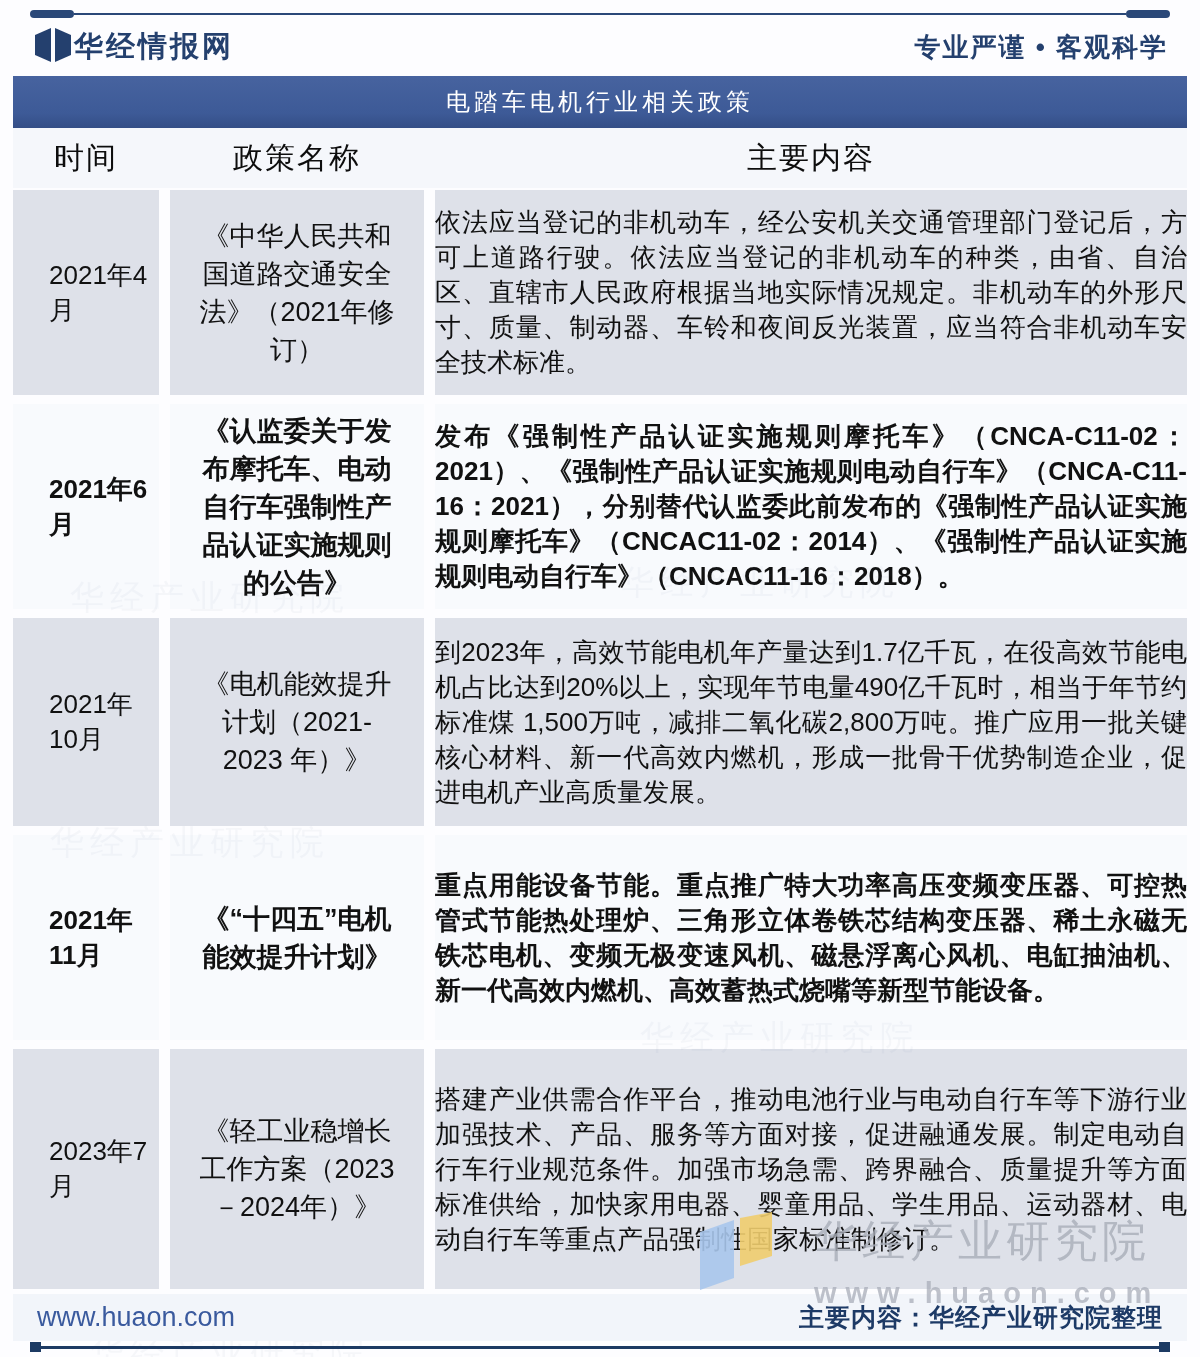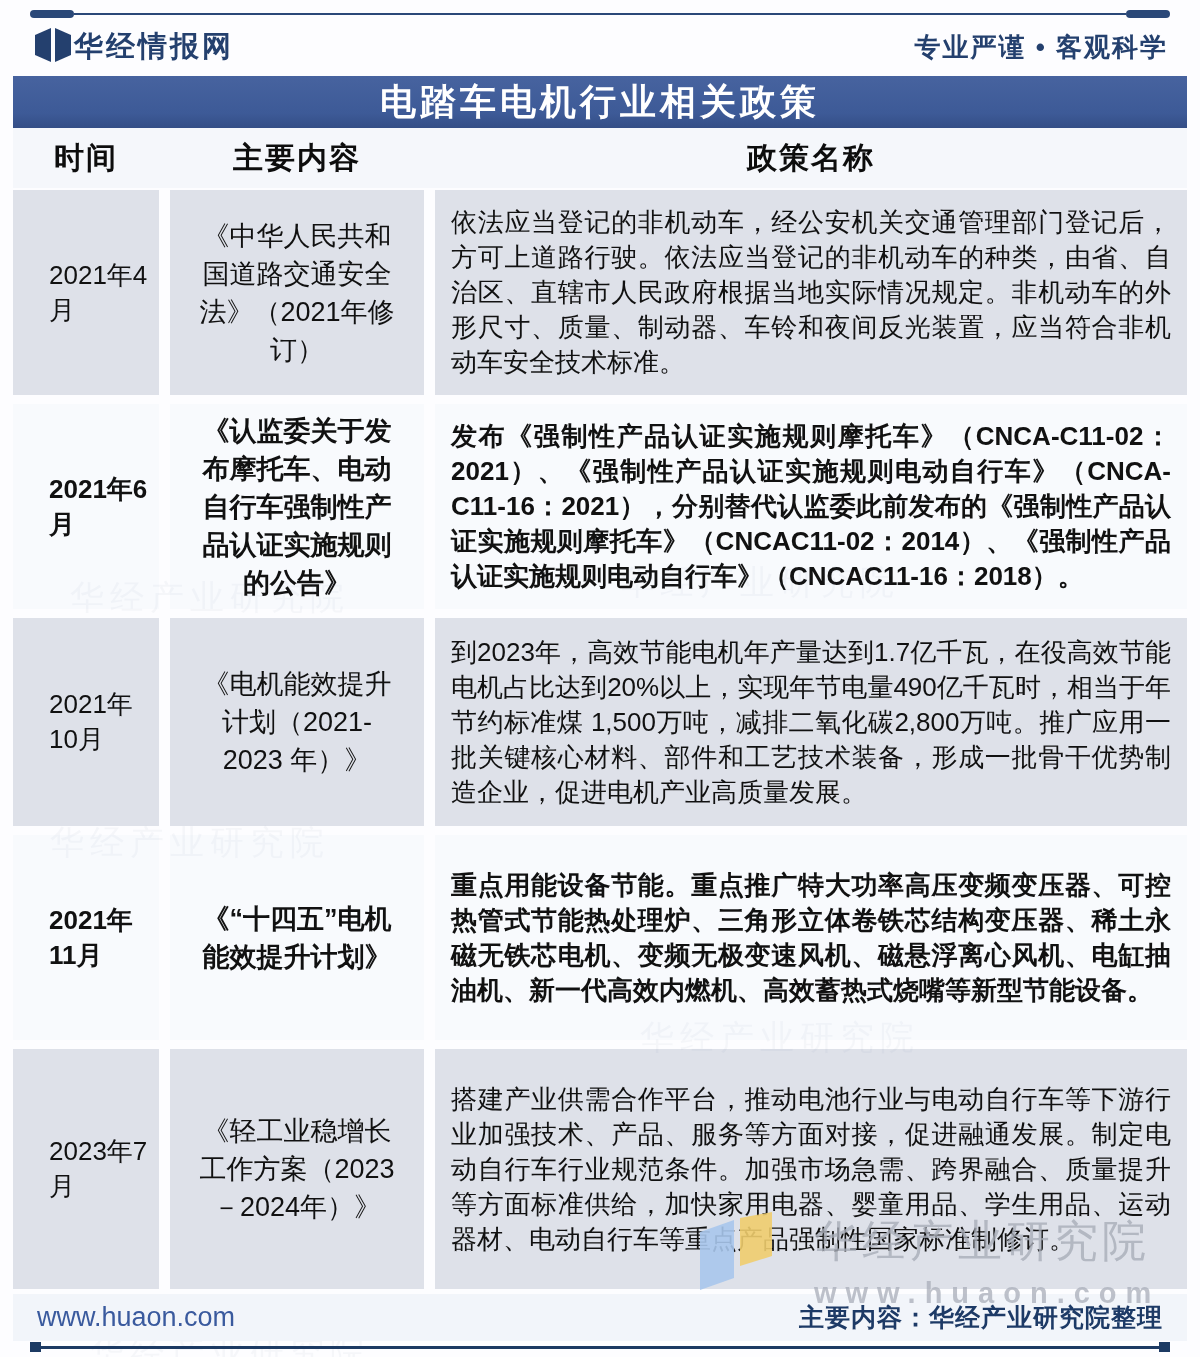--- a/index.html
+++ b/index.html
@@ -14,40 +14,40 @@
   
   .header{position:absolute;top:22px;left:32px;right:32px;height:50px;display:flex;justify-content:space-between;align-items:center;}
   .brand{display:flex;align-items:center;}
   .brand-text{font-size:29px;font-weight:bold;color:#24406e;letter-spacing:3px;}
   .tagline{font-size:26px;font-weight:bold;color:#24406e;letter-spacing:2px;margin-left:41px;}
 
   
   .titlebar{position:absolute;top:76px;left:13px;right:13px;height:52px;
     background:linear-gradient(180deg,#47639f 0%,#3d5a97 72%,#344e86 100%);
     display:flex;align-items:center;justify-content:center;}
-  .titlebar .title{color:#ffffff;font-size:36px;font-weight:bold;letter-spacing:4px;}
+  .titlebar .title{color:#ffffff;font-size:24px;font-weight:normal;letter-spacing:4px;}
 
   
   .colheader{position:absolute;top:128px;left:13px;width:1174px;height:60px;background:#f5f7fb;
     display:grid;grid-template-columns:146px 254px 752px;column-gap:11px;align-items:center;}
-  .colheader .col{font-size:30px;font-weight:bold;color:#0d0d0d;text-align:center;letter-spacing:2px;}
+  .colheader .col{font-size:30px;font-weight:normal;color:#0d0d0d;text-align:center;letter-spacing:2px;}
 
   
   .table{position:absolute;top:190px;left:13px;width:1174px;
     display:grid;grid-template-columns:146px 254px 752px;
     grid-template-rows:205px 205px 208px 205px 240px;gap:9px 11px;}
   .trow{display:contents;}
   .cell{overflow:hidden;padding-left:36px;}
   .grey{background:#dee1e9;}
   .lite{background:#f8fafd;font-weight:bold;}
   .cell.time{display:flex;align-items:center;justify-content:center;font-size:26px;color:#111;}
   .cell.policy{display:flex;align-items:center;justify-content:center;text-align:center;
     font-size:27px;line-height:38px;color:#111;padding:0 24px;}
   .cell.content{display:flex;align-items:center;font-size:26px;line-height:35px;color:#111;
-    padding:10px 16px;text-align:justify;}
+    padding:10px 0;text-align:justify;}
 
   
   .footer{position:absolute;left:13px;width:1174px;top:1294px;height:47px;background:#f2f5fa;
     display:flex;justify-content:space-between;align-items:center;padding:0 24px;box-sizing:border-box;}
   .website{color:#3a5a9e;font-size:27px;}
   .source{color:#1d3a66;font-size:25px;font-weight:bold;letter-spacing:1px;}
 
   .bottomline{position:absolute;left:30px;right:30px;top:1342px;height:10px;display:flex;align-items:center;}
   .sq{width:11px;height:10px;background:#1c3a63;flex:0 0 auto;}
   .bottomline .line{flex:1;height:3px;background:#1c3a63;}
@@ -84,22 +84,22 @@
     </div>
     <div class="tagline">专业严谨 • 客观科学</div>
   </div>
 
   <div class="titlebar">
     <div class="title">电踏车电机行业相关政策</div>
   </div>
 
   <div class="colheader">
     <div class="col">时间</div>
+    <div class="col">政策名称</div>
     <div class="col">主要内容</div>
-    <div class="col">政策名称</div>
   </div>
 
   <div class="table">
 
     <div class="trow">
       <div class="cell time grey">2021年4月</div>
       <div class="cell policy grey">《中华人民共和国道路交通安全法》（2021年修订）</div>
       <div class="cell content grey">
           <span>依法应当登记的非机动车，经公安机关交通管理部门登记后，方可上道路行驶。依法应当登记的非机动车的种类，由省、自治区、直辖市人民政府根据当地实际情况规定。非机动车的外形尺寸、质量、制动器、车铃和夜间反光装置，应当符合非机动车安全技术标准。</span>
         </div>
@@ -110,21 +110,21 @@
       <div class="cell policy lite">《认监委关于发布摩托车、电动自行车强制性产品认证实施规则的公告》</div>
       <div class="cell content lite">
           <span>发布《强制性产品认证实施规则摩托车》（CNCA-C11-02：2021）、《强制性产品认证实施规则电动自行车》（CNCA-C11-16：2021），分别替代认监委此前发布的《强制性产品认证实施规则摩托车》（CNCAC11-02：2014）、《强制性产品认证实施规则电动自行车》（CNCAC11-16：2018）。</span>
         </div>
     </div>
 
     <div class="trow">
       <div class="cell time grey">2021年10月</div>
       <div class="cell policy grey">《电机能效提升计划（2021-2023 年）》</div>
       <div class="cell content grey">
-          <span>到2023年，高效节能电机年产量达到1.7亿千瓦，在役高效节能电机占比达到20%以上，实现年节电量490亿千瓦时，相当于年节约标准煤 1,500万吨，减排二氧化碳2,800万吨。推广应用一批关键核心材料、部件和工艺技术装备，形成一批骨干优势制造企业，促进电机产业高质量发展。</span>
+          <span>到2023年，高效节能电机年产量达到1.7亿千瓦，在役高效节能电机占比达到20%以上，实现年节电量490亿千瓦时，相当于年节约标准煤 1,500万吨，减排二氧化碳2,800万吨。推广应用一批关键核心材料、新一代高效内燃机，形成一批骨干优势制造企业，促进电机产业高质量发展。</span>
         </div>
     </div>
 
     <div class="trow">
       <div class="cell time lite">2021年11月</div>
       <div class="cell policy lite">《“十四五”电机能效提升计划》</div>
       <div class="cell content lite">
           <span>重点用能设备节能。重点推广特大功率高压变频变压器、可控热管式节能热处理炉、三角形立体卷铁芯结构变压器、稀土永磁无铁芯电机、变频无极变速风机、磁悬浮离心风机、电缸抽油机、新一代高效内燃机、高效蓄热式烧嘴等新型节能设备。</span>
         </div>
     </div>

